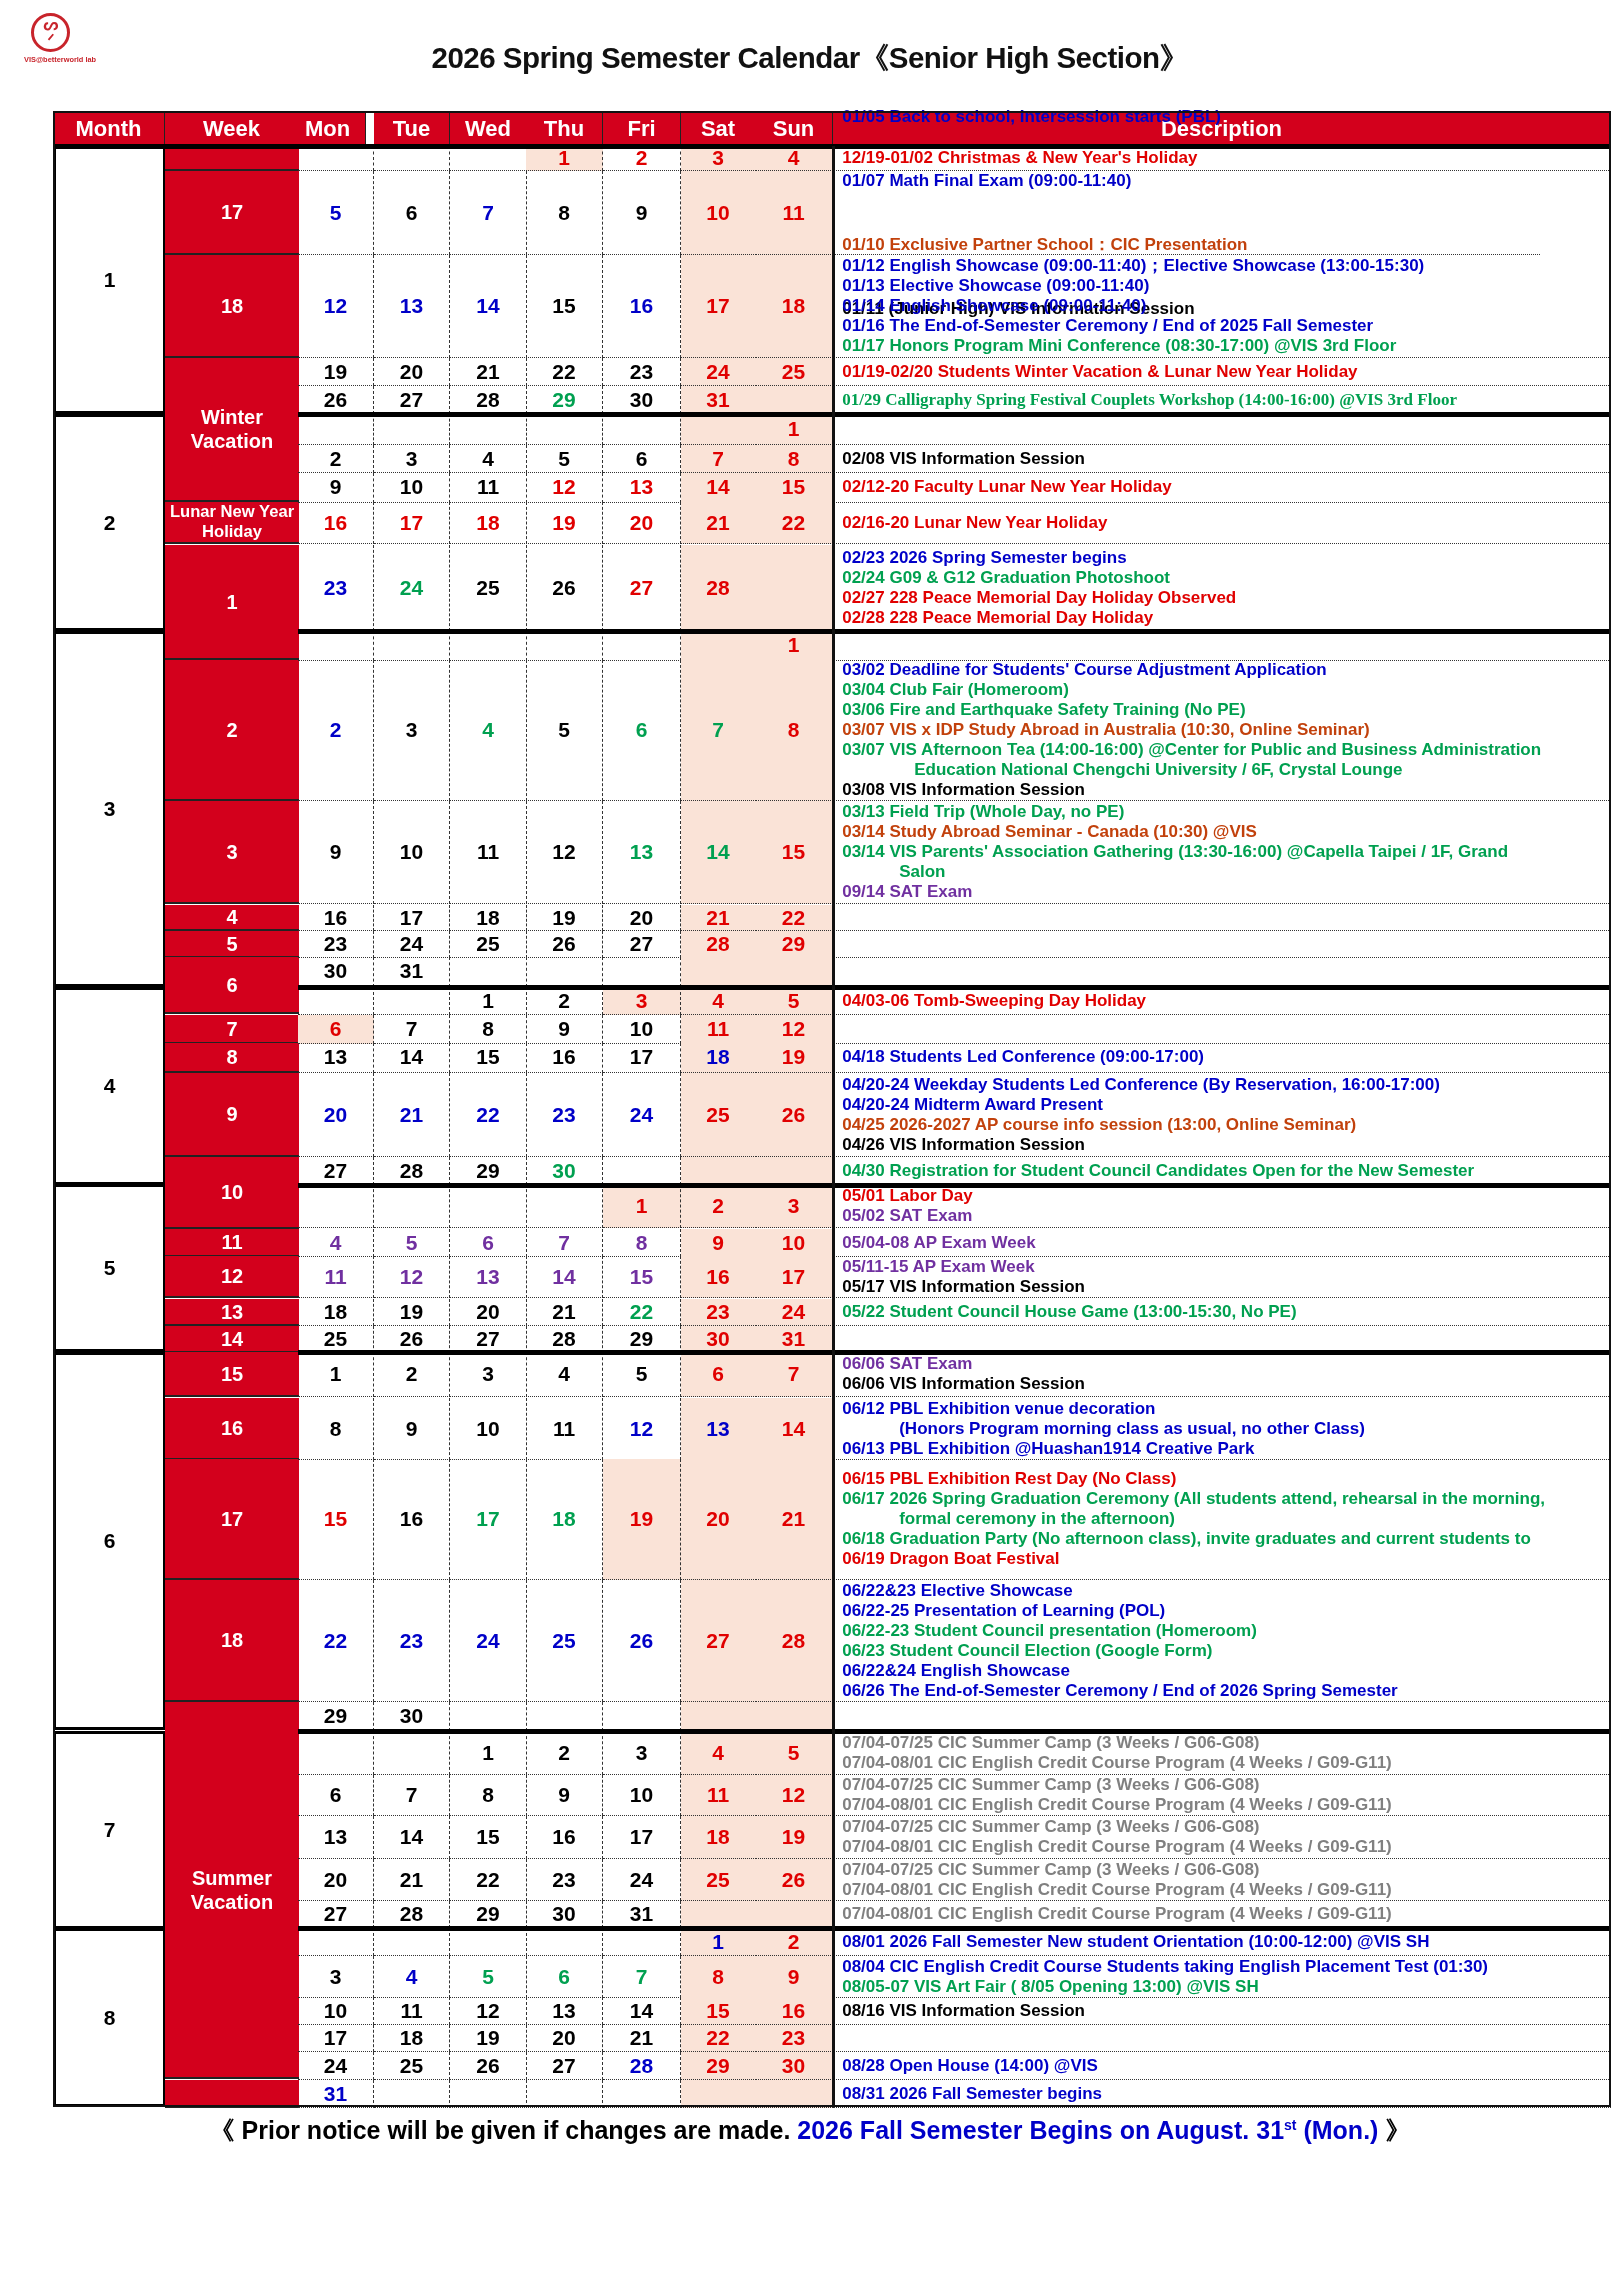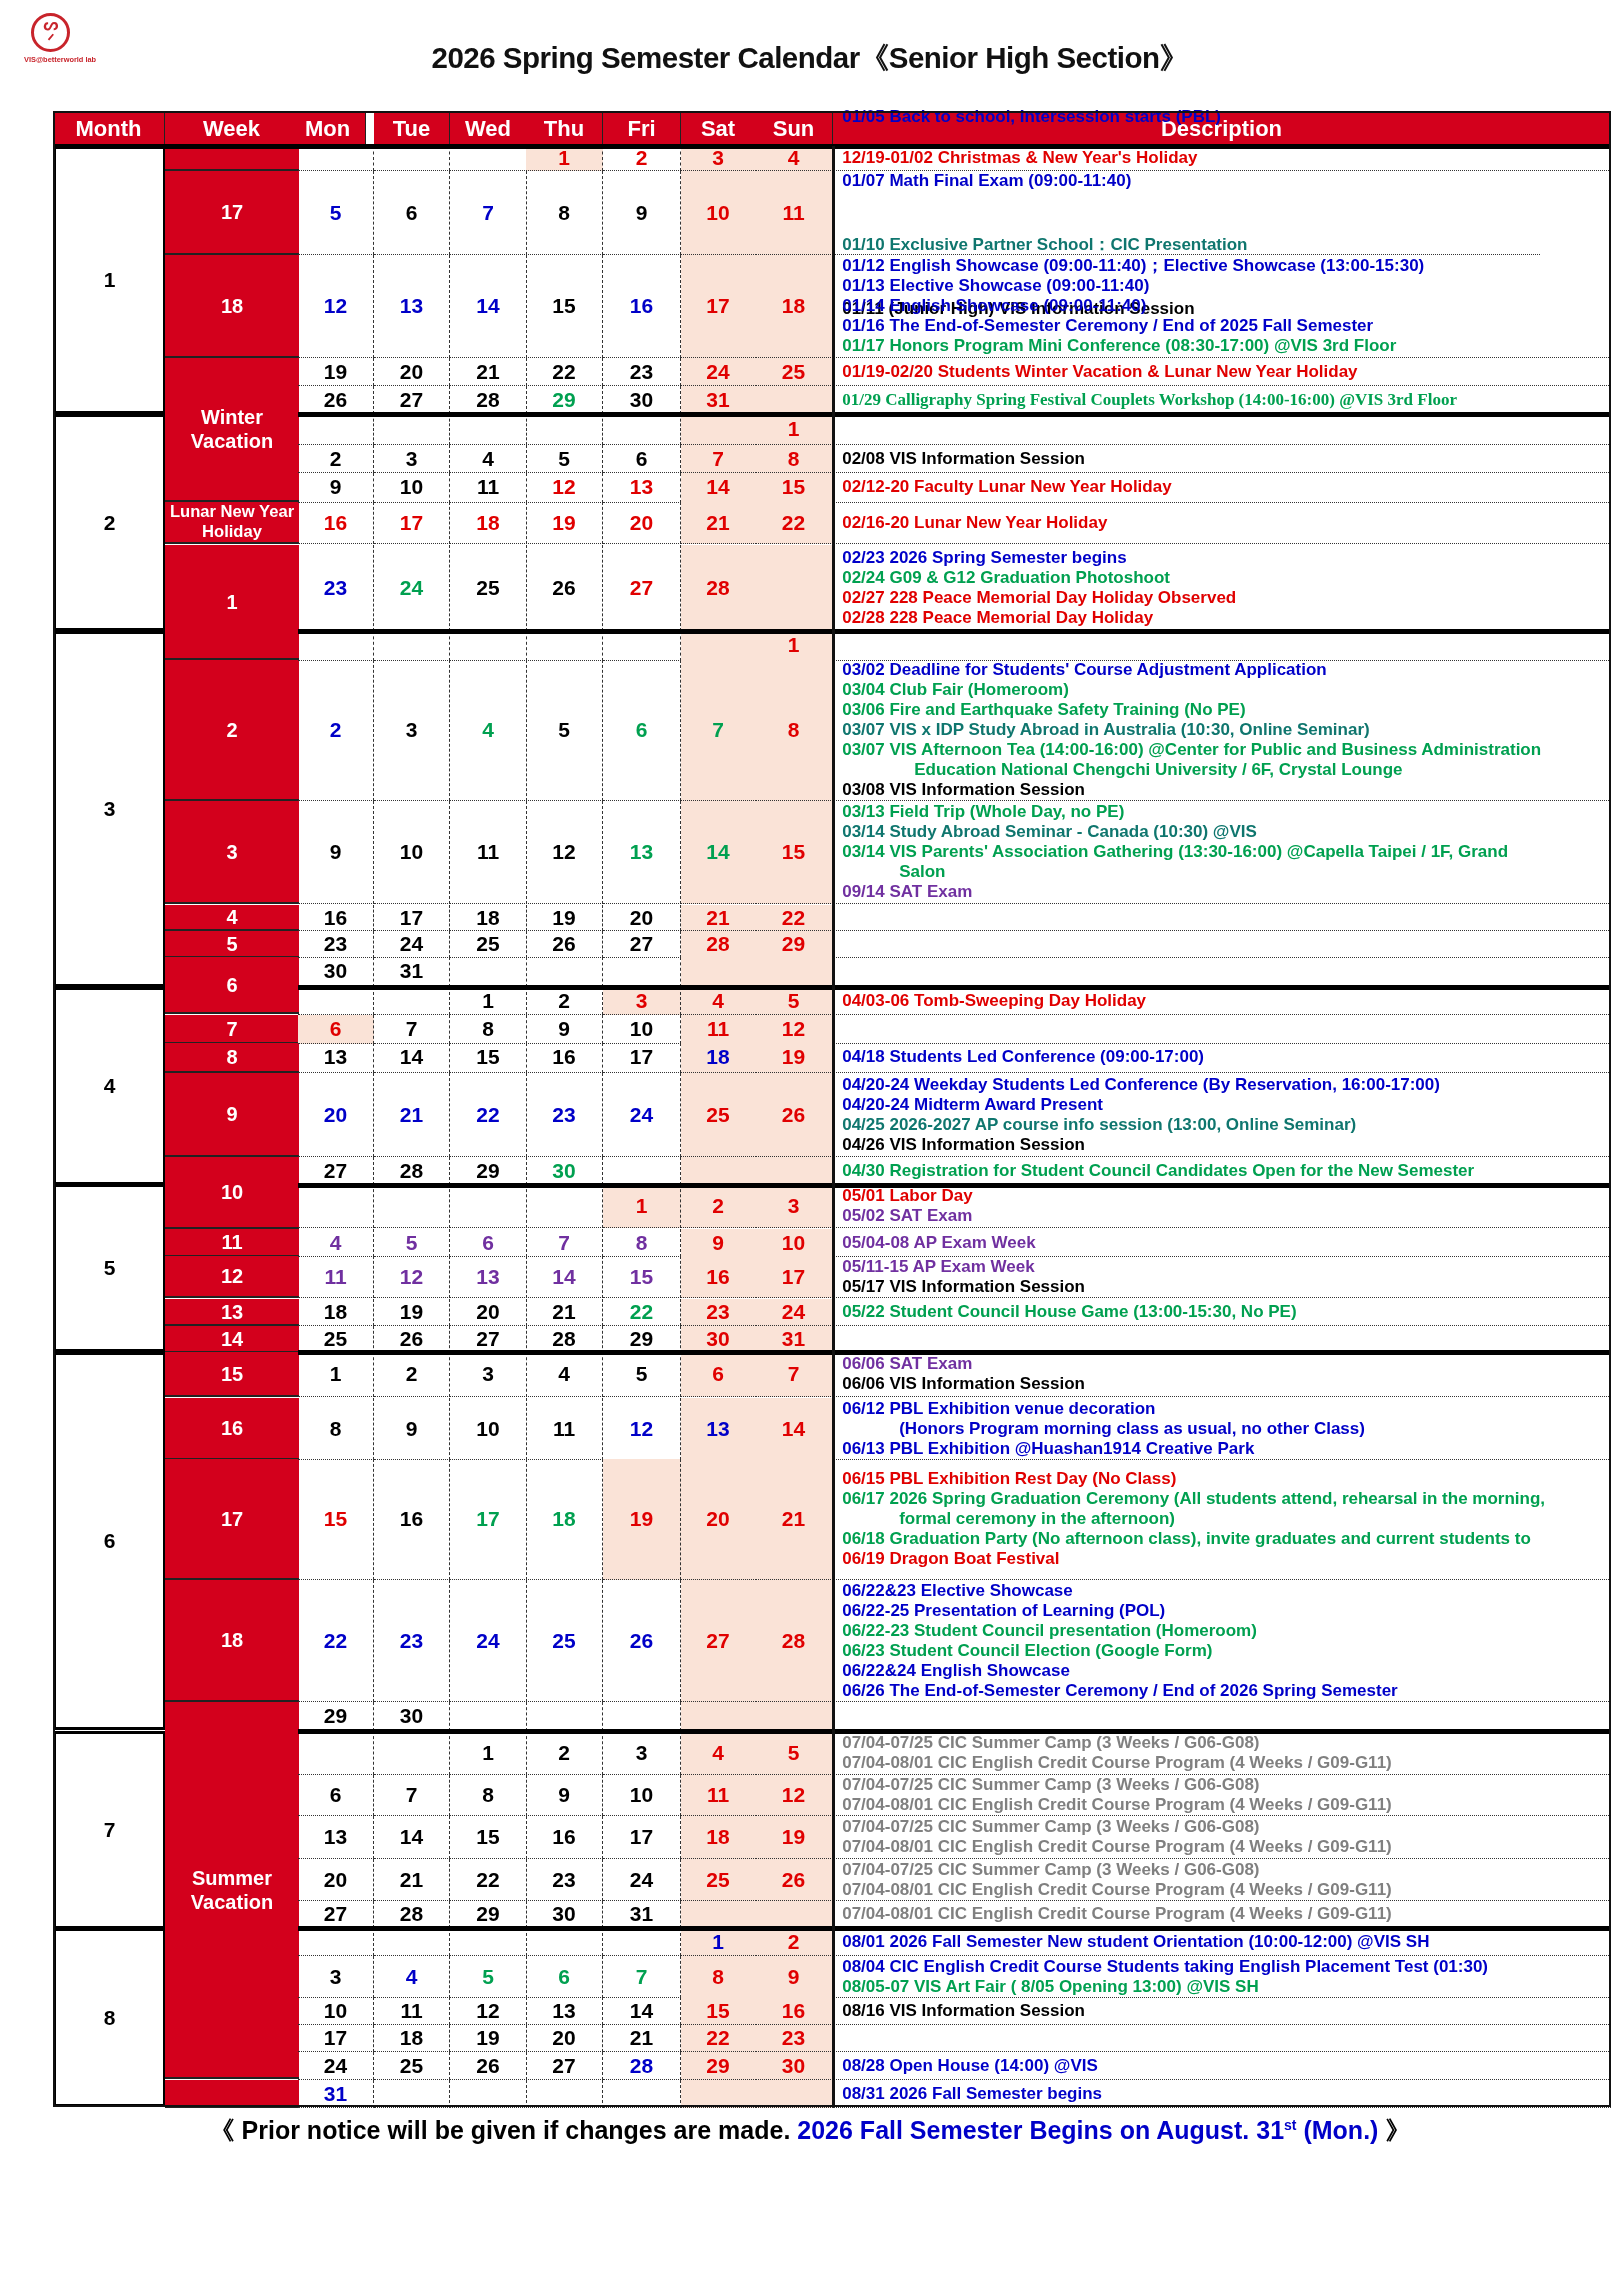--- a/index.html
+++ b/index.html
@@ -13,21 +13,21 @@
   .hdr{position:absolute;top:0;height:35px;background:#d3001c;color:#fff;font-weight:bold;font-size:22px;display:flex;align-items:center;justify-content:center;border-right:1.8px solid #222;box-sizing:border-box;}
   .cell{position:absolute;box-sizing:border-box;display:flex;align-items:center;justify-content:center;font-weight:bold;font-size:21px;}
   .month{background:#fff;color:#000;border:3.7px solid #000;border-right:2.8px solid #000;font-size:21px;}
   .week{background:#d3001c;color:#fff;border-bottom:2.8px solid #222;text-align:center;line-height:1.2;font-size:20px;}
   .week.small{font-size:16.6px;}
   .day{border-right:1.4px dashed #333;border-bottom:1.8px dotted #333;}
   .wkend{background:#fae3d7;}
   .desc{position:absolute;box-sizing:border-box;border-bottom:1.8px dotted #333;padding:1.8px 9.2px;font-weight:bold;font-size:17px;line-height:20px;display:flex;flex-direction:column;justify-content:center;}
   .desc .ln{white-space:nowrap;}
   .desc .ind{padding-left:57px;}
-  .c-red{color:#e00000;} .c-blue{color:#0000c8;} .c-green{color:#00a050;} .c-orange{color:#0f766e;}
+  .c-red{color:#e00000;} .c-blue{color:#0000c8;} .c-green{color:#00a050;} .c-orange{color:#c2410c;}
   .c-black{color:#000;} .c-purple{color:#7030a0;} .c-gray{color:#808080;}
   .mdiv{position:absolute;left:0;height:4.6px;background:#000;}
   .frame{position:absolute;border:2.8px solid #111;box-sizing:border-box;pointer-events:none;}
   .footer{position:absolute;top:2114px;left:0;width:1620px;text-align:center;font-size:25px;font-weight:bold;color:#000;}
   .footer .blue{color:#0000c8;}
   .footer sup{font-size:14px;}
 </style>
 </head>
 <body>
 

